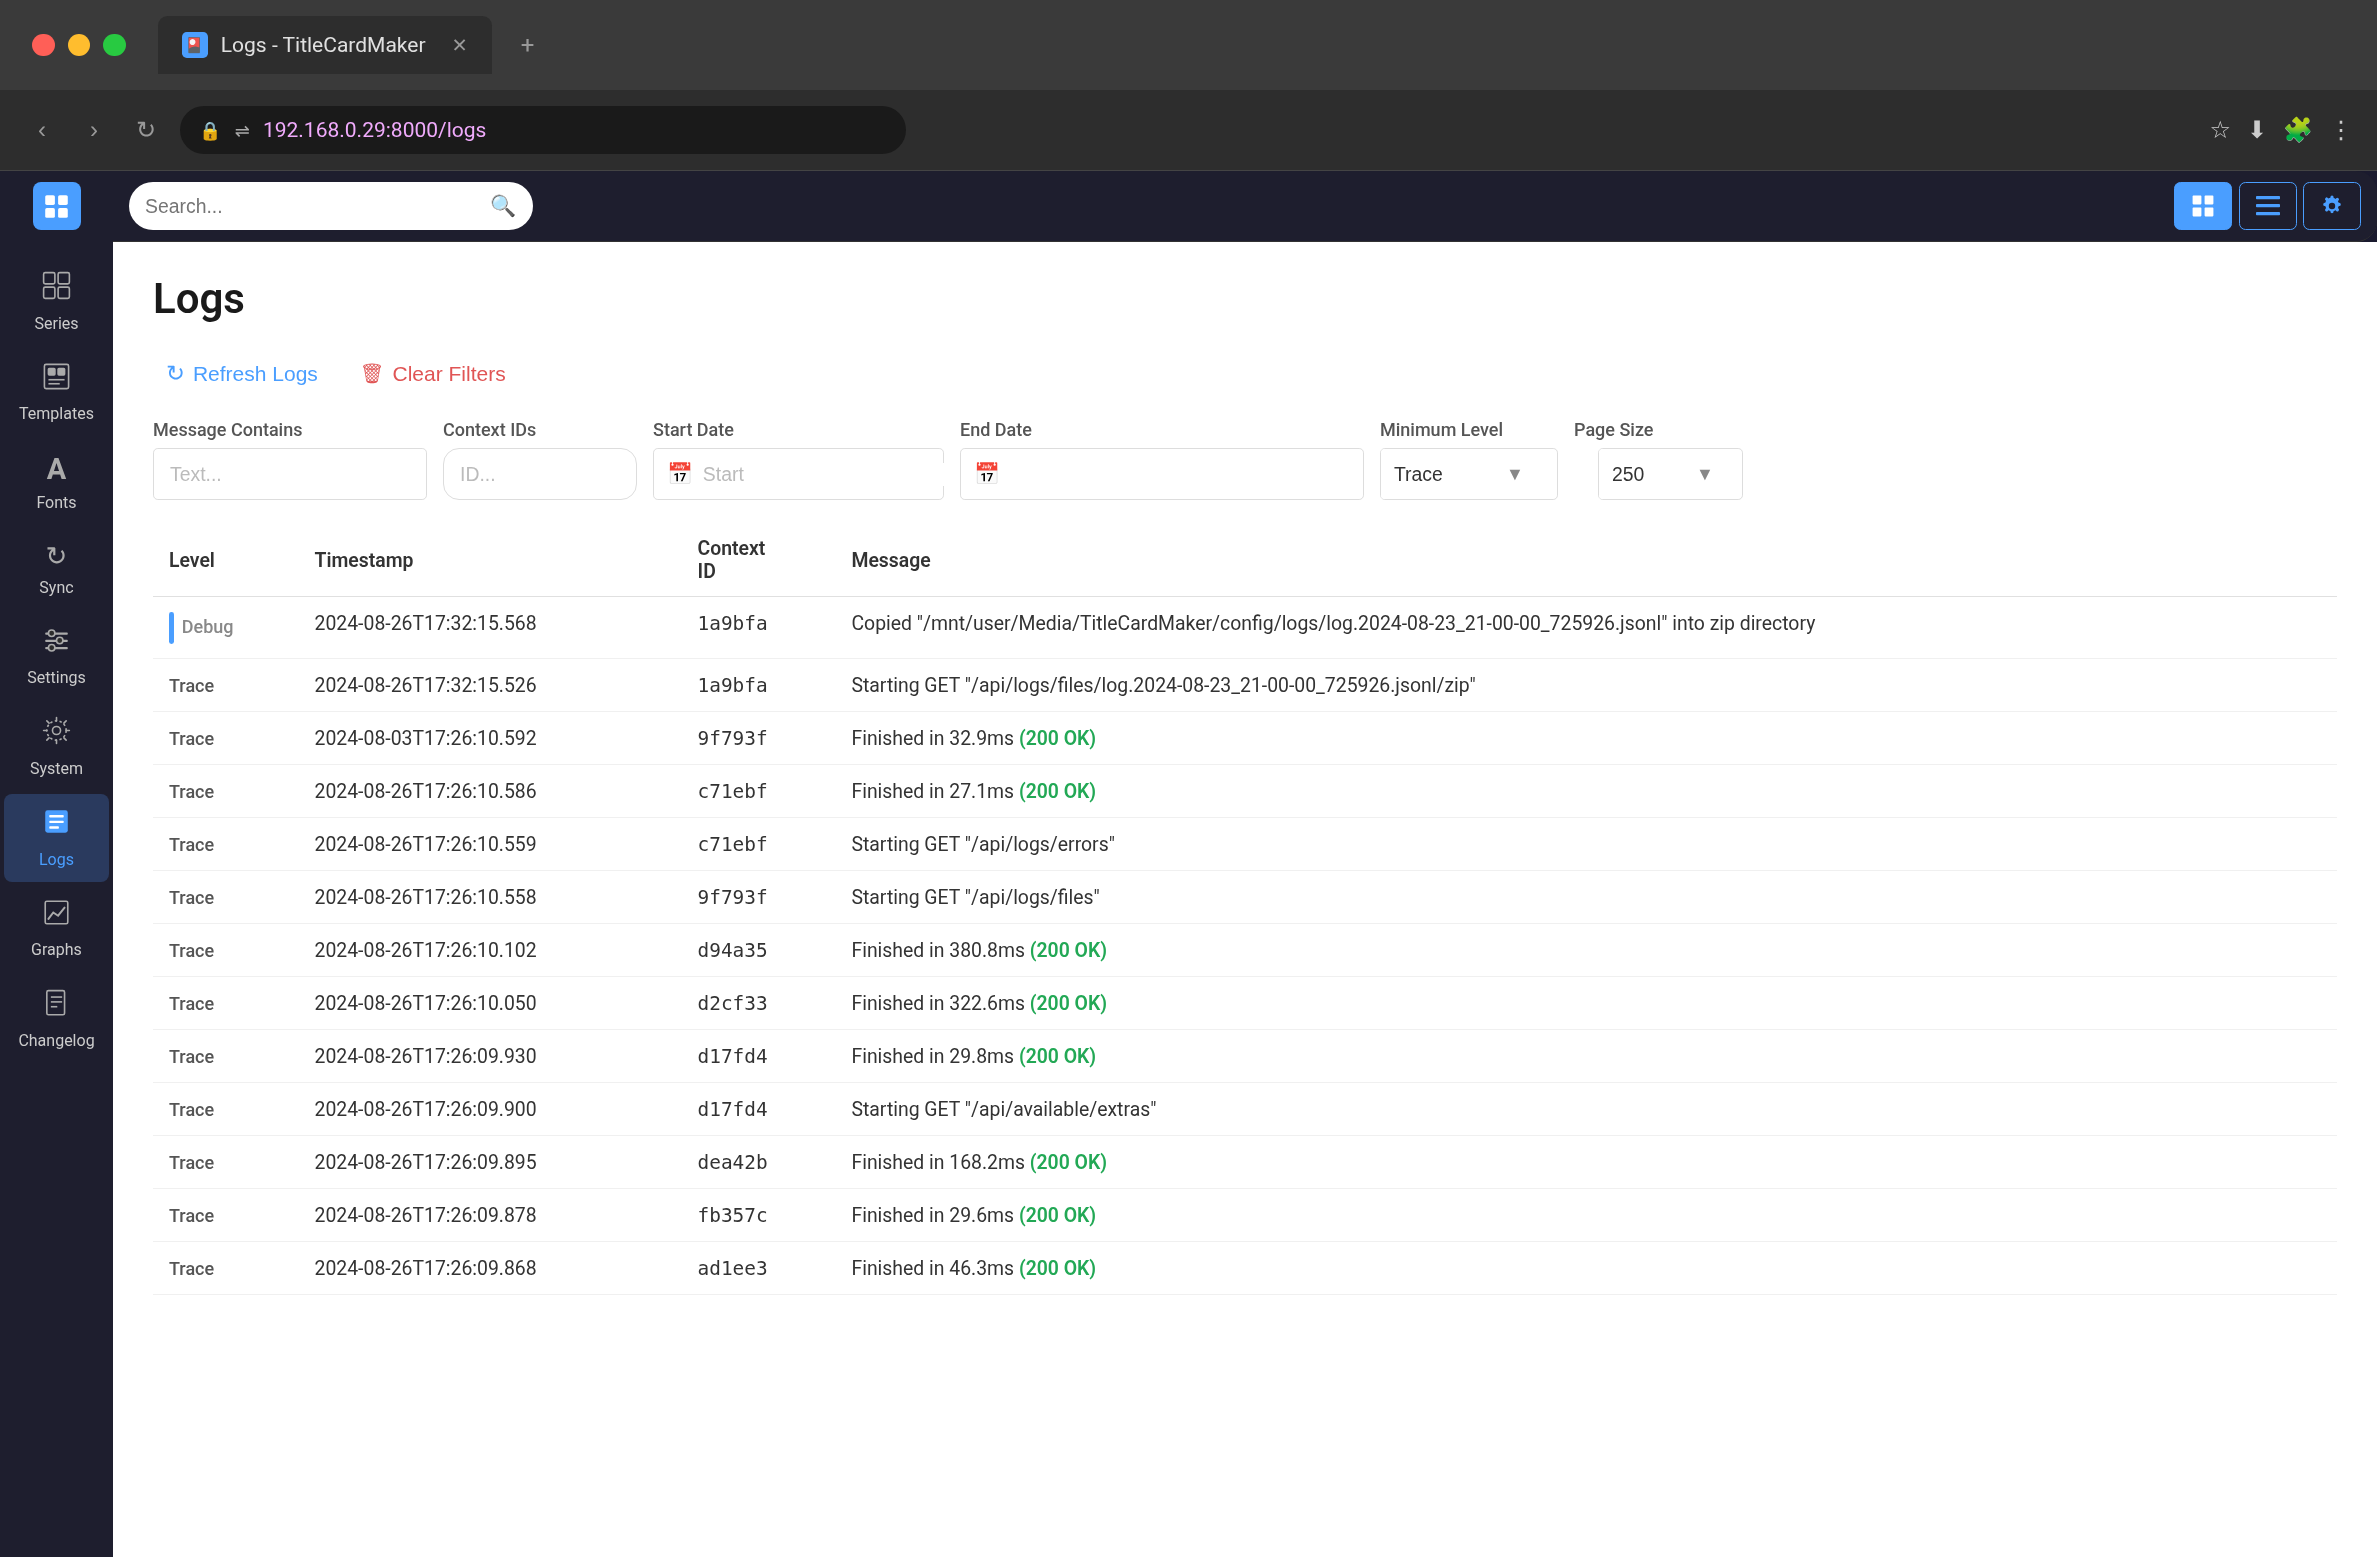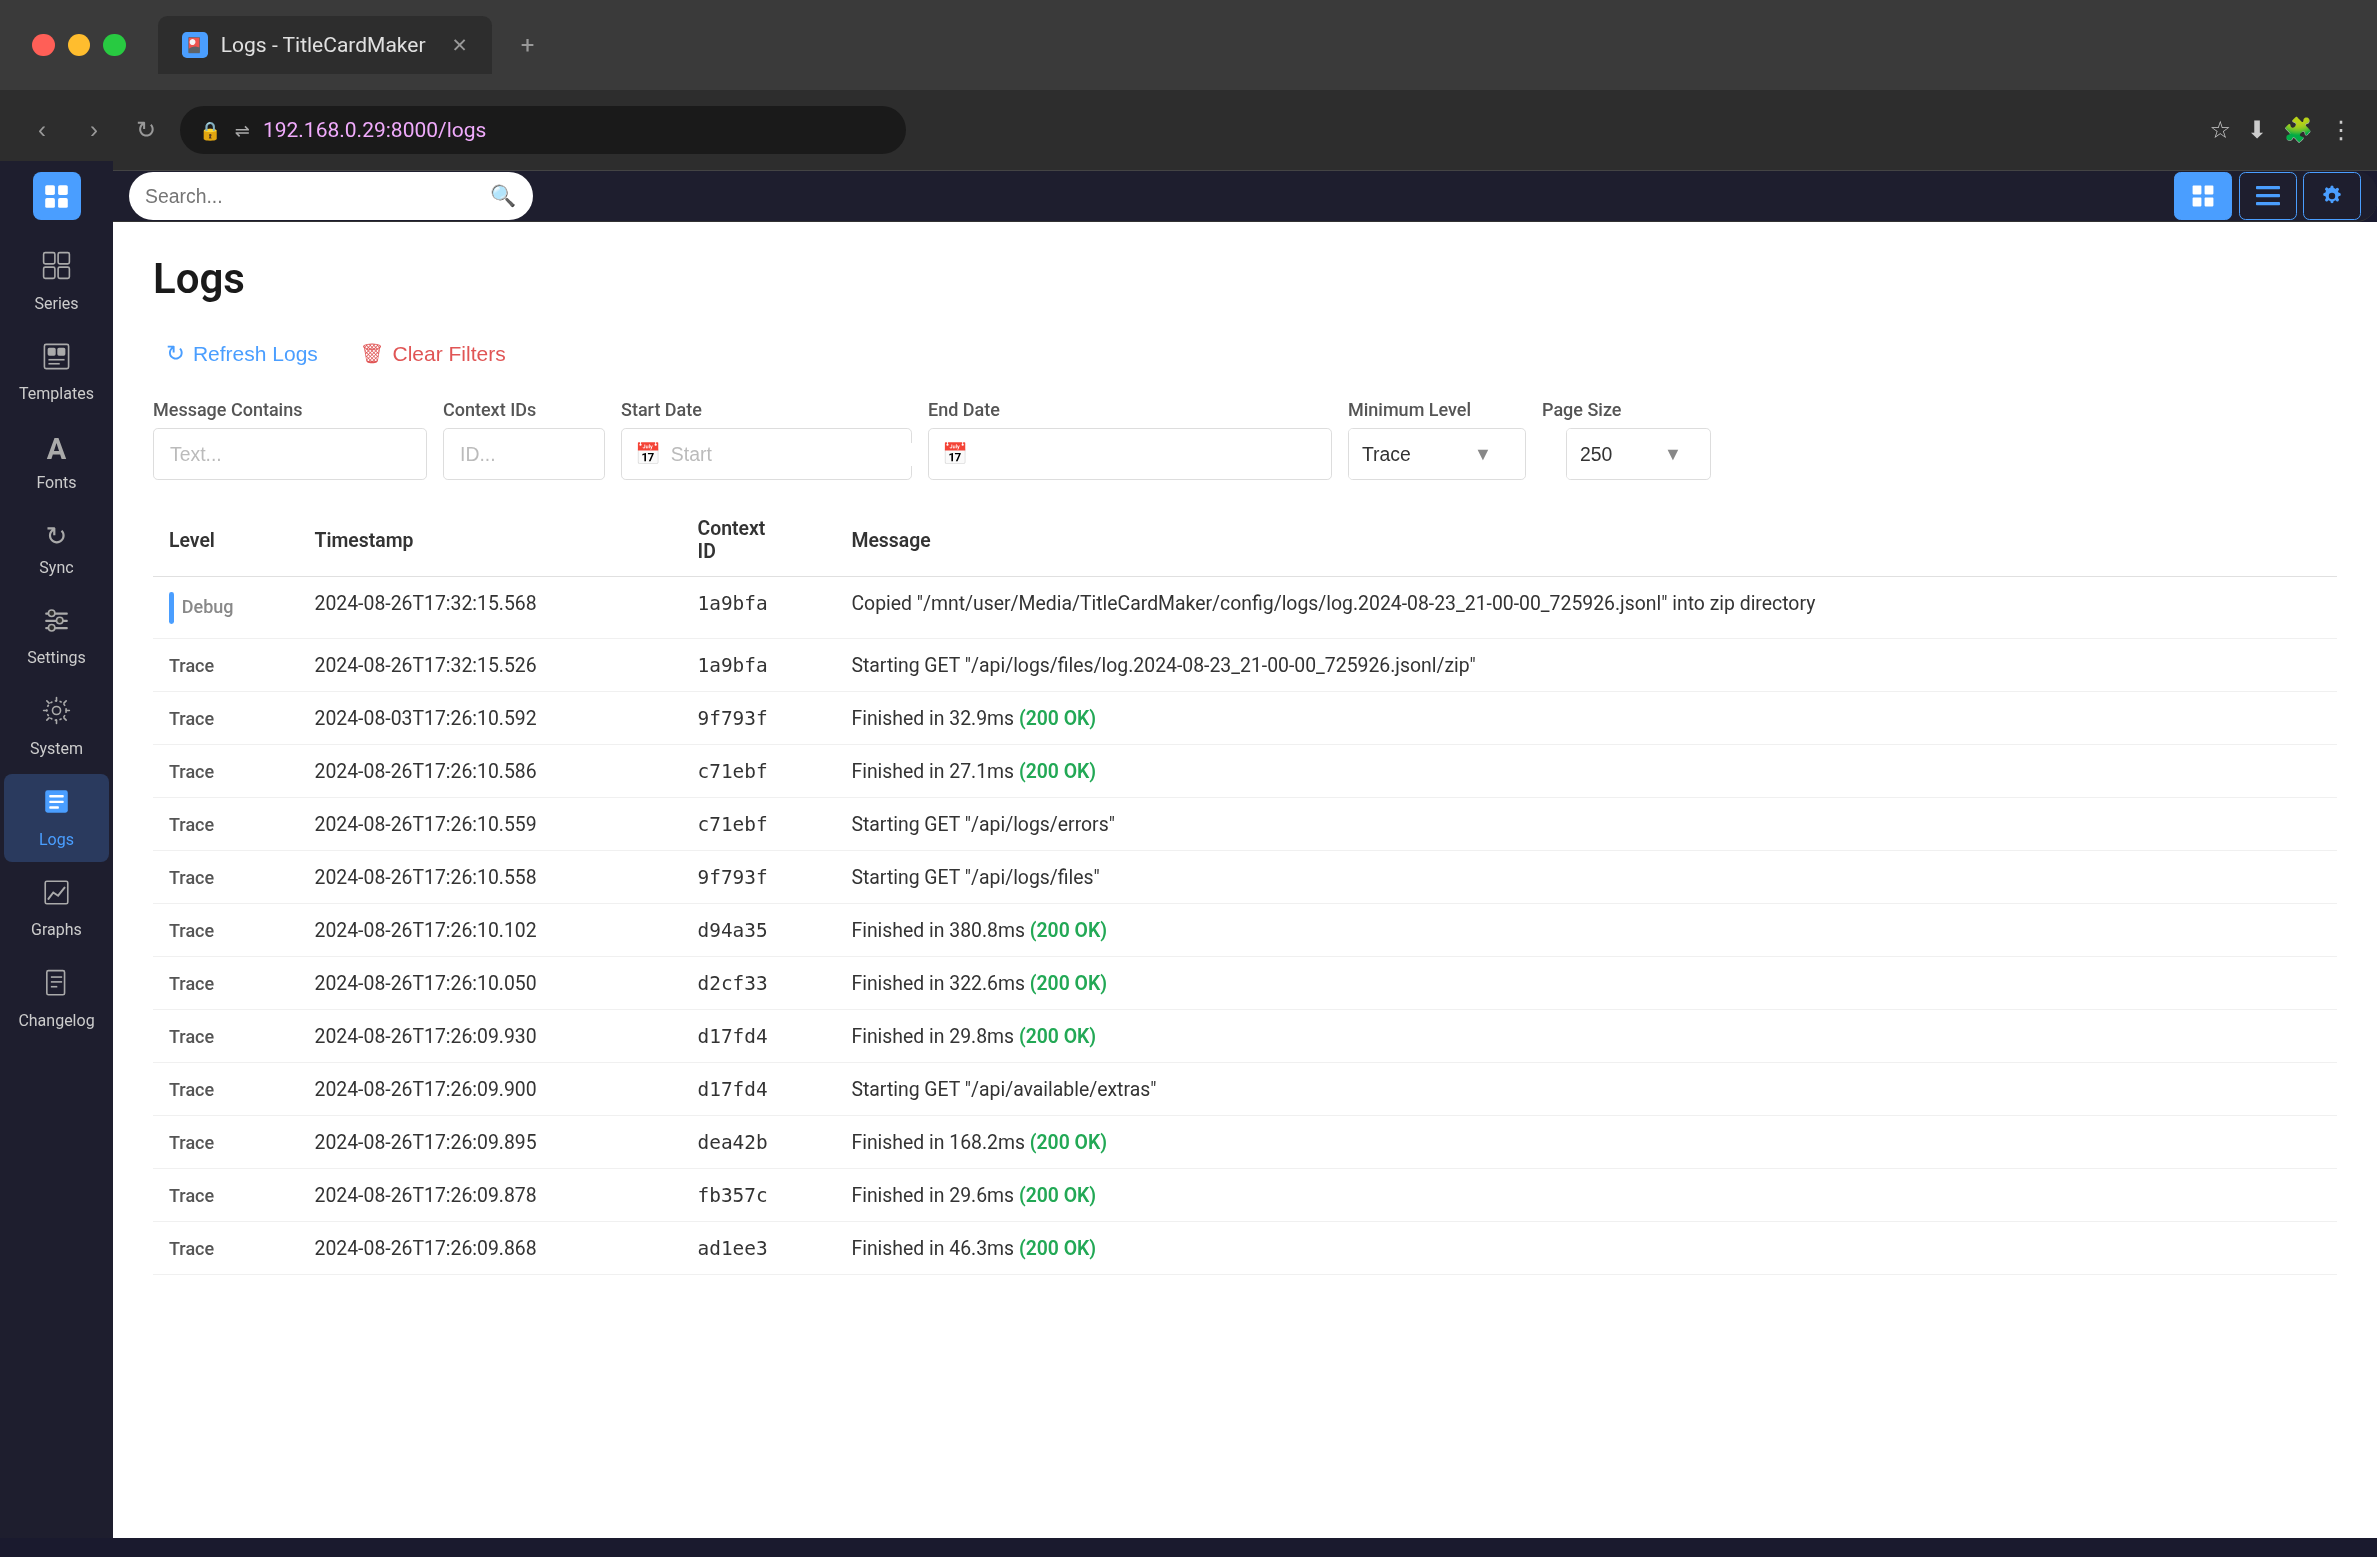--- a/index.html
+++ b/index.html
@@ -116,21 +116,21 @@
       margin-left: auto;
       align-items: center;
     }
     .browser-action-btn {
       color: #ccc;
       font-size: 24px;
     }
 
     
     .app-toolbar {
-      height: 51px;
+      height: 71px;
       background: #1e1e2e;
       display: flex;
       align-items: center;
       padding: 0 0 0 0;
       border-bottom: 0.8px solid #333;
       border-radius: 21px;
     }
     .app-logo {
       width: 113px;
       height: 71px;
@@ -309,21 +309,21 @@
       height: 52px;
       padding: 0 16px;
       font-size: 19.4px;
       outline: none;
       color: #333;
     }
     .filter-input::placeholder {
       color: #bbb;
     }
     .filter-input-wide { width: 274px; }
-    .filter-input-mid { width: 162px; }
+    .filter-input-mid { width: 194px; border-radius: 16px; }
     .filter-input-with-icon {
       display: flex;
       align-items: center;
       border: 0.8px solid #ddd;
       border-radius: 4.8px;
       height: 52px;
       padding: 0 13px;
       gap: 9.7px;
       background: white;
     }

